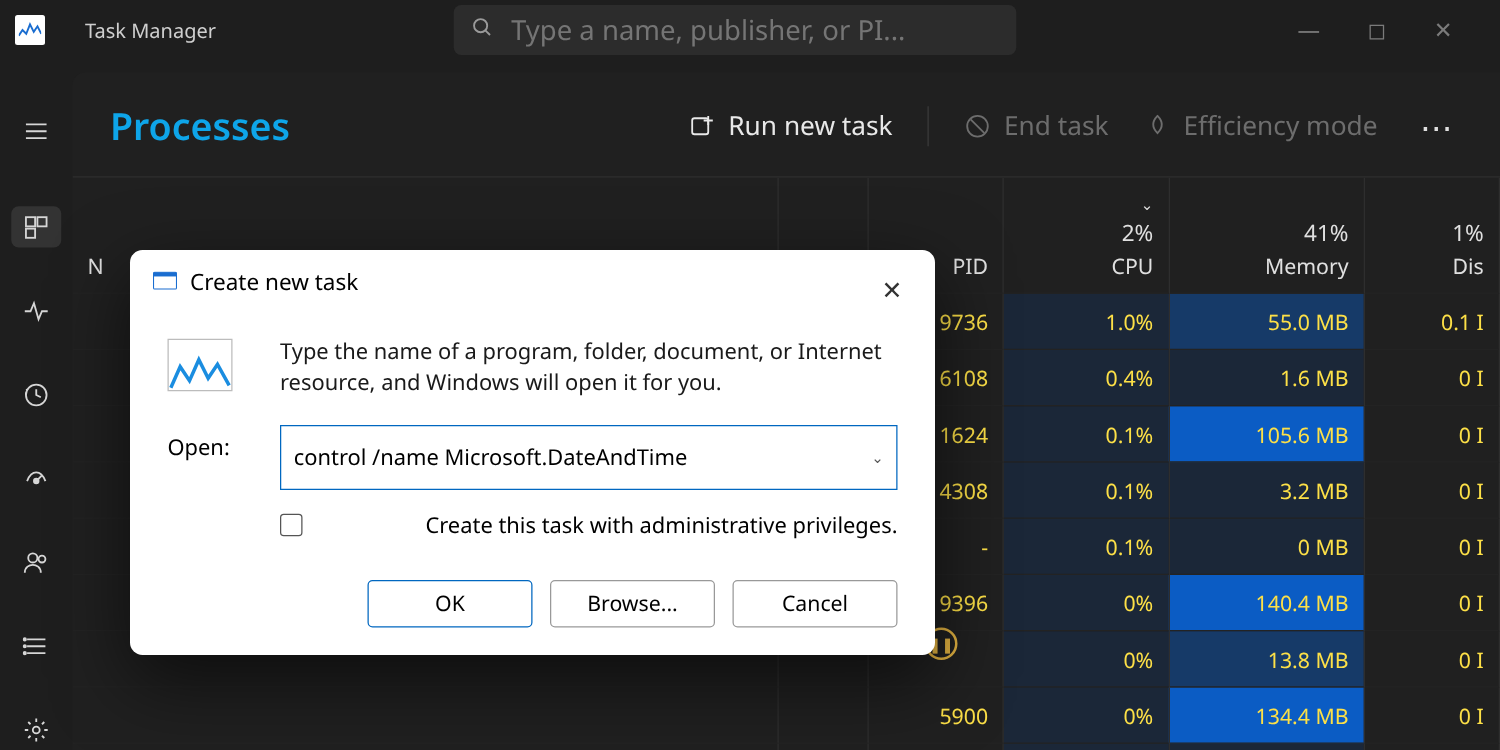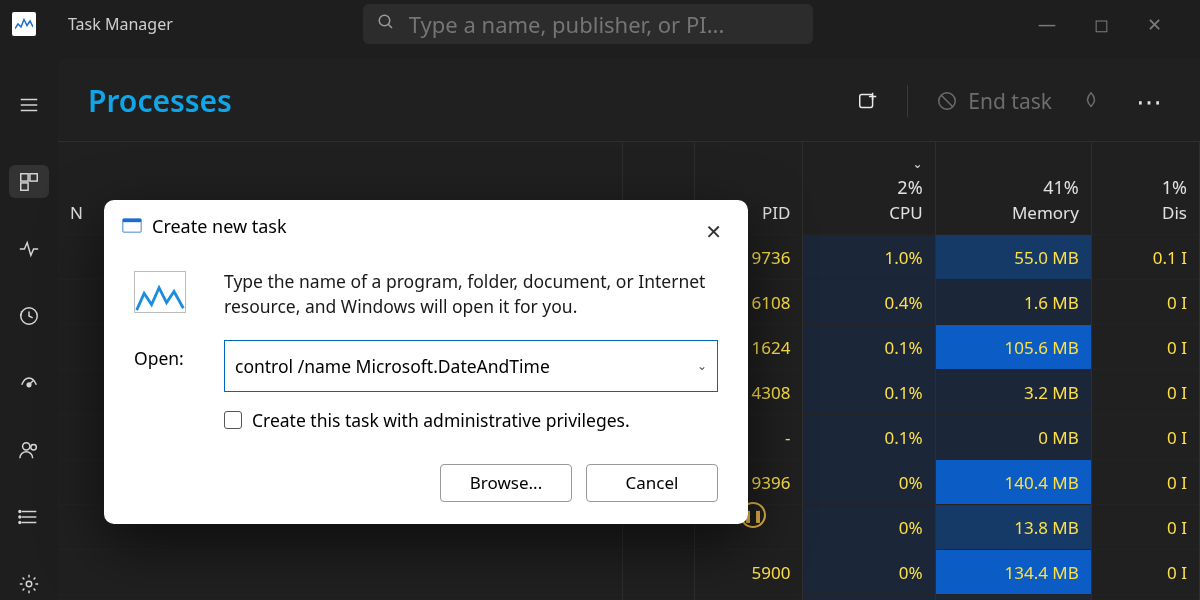--- a/index.html
+++ b/index.html
@@ -61,21 +61,21 @@
   .dlg-close { margin-left: auto; font-size: 20px; color: #333; cursor: pointer; padding: 4px 8px; }
   .dlg-body { padding: 10px 30px 4px 30px; display: grid; grid-template-columns: 70px 1fr; column-gap: 20px; row-gap: 20px; align-items: start; }
   .dlg-instructions { grid-column: 2; font-size: 17.5px; line-height: 1.45; color: #1a1a1a; }
   .dlg-icon-big { grid-column: 1; grid-row: 1; width: 52px; height: 42px; border: 1px solid #bcbcbc; background: #fff; margin-top: 2px; display:flex; align-items:flex-end; }
   .dlg-icon-big svg { width: 100%; height: 70%; }
   .dlg-open-label { grid-column: 1; font-size: 17.5px; padding-top: 6px; }
   .dlg-combo { grid-column: 2; }
   .dlg-combo .combo { width: 100%; height: 52px; border: 1px solid #0067c0; display: flex; align-items: center; padding: 0 10px; font-size: 17.5px; }
   .dlg-combo .combo input { flex:1; border:none; outline:none; font-size: 17.5px; }
   .dlg-combo .combo .caret-dn { color: #555; font-size: 12px; }
-  .dlg-check-row { grid-column: 2; display: flex; align-items: center; gap: 10px; font-size: 17.5px; margin-top: -4px; }
+  .dlg-check-row { grid-column: 2; display: flex; align-items: center; gap: 10px; font-size: 17.5px; margin-top: -4px; justify-content: space-between; }
   .dlg-check-row .chk { width: 18px; height: 18px; border: 1.5px solid #555; border-radius: 3px; }
   .dlg-buttons { display: flex; justify-content: flex-end; gap: 14px; padding: 28px 30px 22px 30px; }
   .dlg-buttons button { width: 132px; height: 38px; font-size: 17px; background: #fff; border: 1px solid #999; border-radius: 4px; cursor: pointer; }
   .dlg-buttons button.primary { border: 1px solid #0067c0; }
 
 </style>
 </head>
 <body>
 
 <div class="titlebar">
@@ -165,33 +165,35 @@
   <div class="content">
     <div class="toolbar">
       <h1>Processes</h1>
       <div class="actions">
         <div class="action">
           <svg viewBox="0 0 24 24" fill="none" stroke="#e8e8e8" stroke-width="1.6">
               <rect x="3" y="5" width="14" height="14" rx="2"></rect>
               <line x1="17" y1="3" x2="17" y2="11"></line>
               <line x1="13" y1="7" x2="21" y2="7"></line>
             </svg>
+          <span>Run new task</span>
         </div>
         <div class="divider"></div>
         <div class="action disabled">
           <svg viewBox="0 0 24 24" fill="none" stroke="#6d6d6d" stroke-width="1.6">
               <circle cx="12" cy="12" r="9"></circle>
               <line x1="6" y1="6" x2="18" y2="18"></line>
             </svg>
           <span>End task</span>
         </div>
         <div class="action disabled">
           <svg viewBox="0 0 24 24" fill="none" stroke="#6d6d6d" stroke-width="1.6">
               <path d="M12,3 C7,8 7,13 12,18 C17,13 17,8 12,3 Z"></path>
             </svg>
+          <span>Efficiency mode</span>
         </div>
         <div class="more-dots">⋯</div>
       </div>
     </div>
 
     <div class="table-wrap">
       <table>
         <colgroup>
           <col style="width:47%">
             <col style="width:6%">
@@ -325,16 +327,17 @@
         <span class="caret-dn">⌄</span>
       </div>
     </div>
     <div></div>
     <div class="dlg-check-row">
       <span class="chk"></span>
       <span>Create this task with administrative privileges.</span>
     </div>
   </div>
   <div class="dlg-buttons">
+    <button class="primary">OK</button>
     <button>Browse...</button>
     <button>Cancel</button>
   </div>
 </div>
 
 </body></html>

